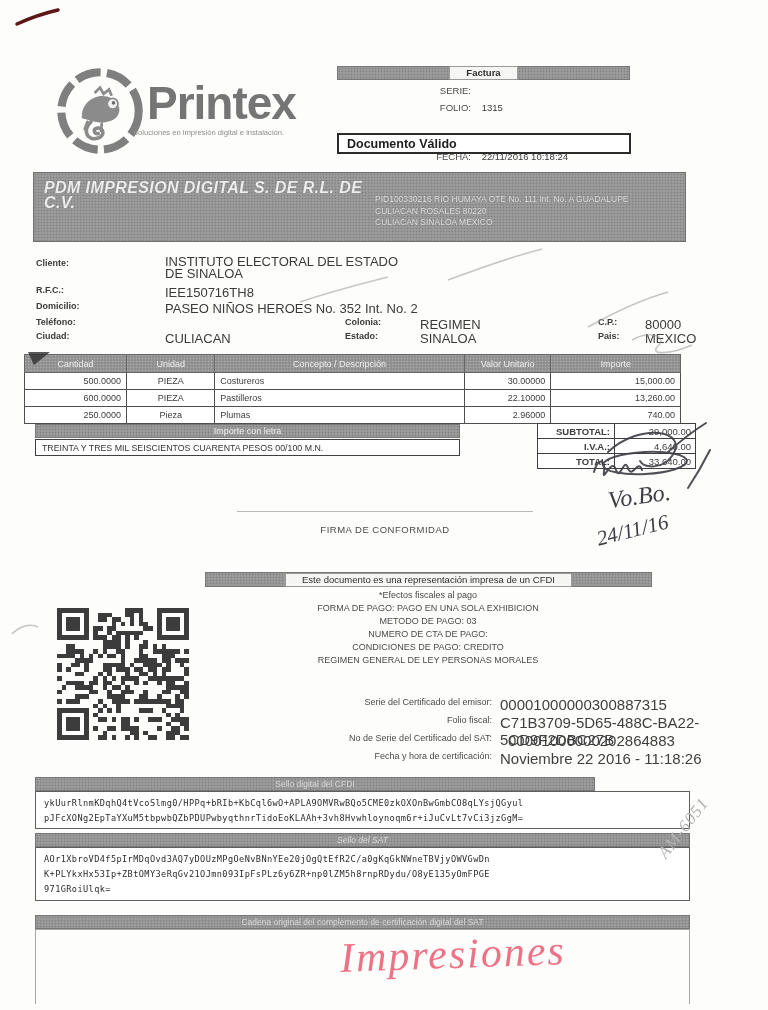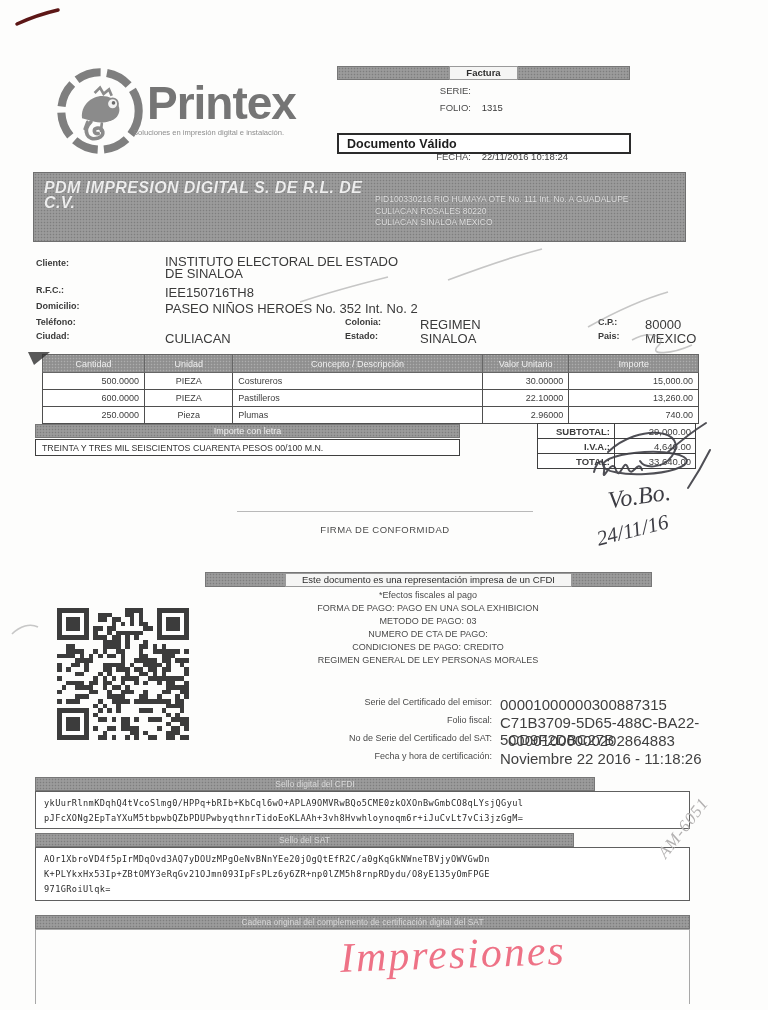--- a/index.html
+++ b/index.html
@@ -102,21 +102,21 @@
     <span class="abs lbl" style="left:345px;top:317px;">Colonia:</span>
     <span class="abs val" style="left:420px;top:317px;">REGIMEN</span>
     <span class="abs lbl" style="left:345px;top:331px;">Estado:</span>
     <span class="abs val" style="left:420px;top:331px;">SINALOA</span>
     <span class="abs lbl" style="left:598px;top:317px;">C.P.:</span>
     <span class="abs val" style="left:645px;top:317px;">80000</span>
     <span class="abs lbl" style="left:598px;top:331px;">Pais:</span>
     <span class="abs val" style="left:645px;top:331px;">MEXICO</span>
   </div>
 
-  <table class="items abs" style="left:42px;top:354px;">
+  <table class="items abs" style="left:24px;top:354px;">
     <thead>
       <tr>
         <th class="dither" style="width:100px;">Cantidad</th>
         <th class="dither" style="width:86px;">Unidad</th>
         <th class="dither" style="width:250px;">Concepto / Descripción</th>
         <th class="dither" style="width:84px;">Valor Unitario</th>
         <th class="dither" style="width:128px;">Importe</th>
       </tr>
     </thead>
     <tbody>
@@ -502,21 +502,21 @@
   </div>
 
   <div class="abs dither banner sealhdr" style="left:35px;top:777px;width:560px;height:14px;">
     <span>Sello digital del CFDI</span>
   </div>
   <div class="abs sealbox" style="left:35px;top:791px;width:655px;height:38px;">
     <div>ykUurRlnmKDqhQ4tVcoSlmg0/HPPq+bRIb+KbCql6wO+APLA9OMVRwBQo5CME0zkOXOnBwGmbCO8qLYsjQGyul</div>
     <div>pJFcXONg2EpTaYXuM5tbpwbQZbPDUPwbyqthnrTidoEoKLAAh+3vh8Hvwhloynoqm6r+iJuCvLt7vCi3jzGgM=</div>
   </div>
 
-  <div class="abs dither banner sealhdr" style="left:35px;top:833px;width:539px;height:14px;">
+  <div class="abs dither banner sealhdr" style="left:35px;top:833px;width:655px;height:14px;font-style:italic;">
     <span>Sello del SAT</span>
   </div>
   <div class="abs sealbox" style="left:35px;top:847px;width:655px;height:54px;">
     <div>AOr1XbroVD4f5pIrMDqOvd3AQ7yDOUzMPgOeNvBNnYEe20jOgQtEfR2C/a0gKqGkNWneTBVjyOWVGwDn</div>
     <div>K+PLYkxHx53Ip+ZBtOMY3eRqGv21OJmn093IpFsPLz6y6ZR+np0lZM5h8rnpRDydu/O8yE135yOmFPGE</div>
     <div>971GRoiUlqk=</div>
   </div>
 
   <div class="abs dither banner sealhdr" style="left:35px;top:915px;width:655px;height:14px;">
     <span>Cadena original del complemento de certificación digital del SAT</span>

